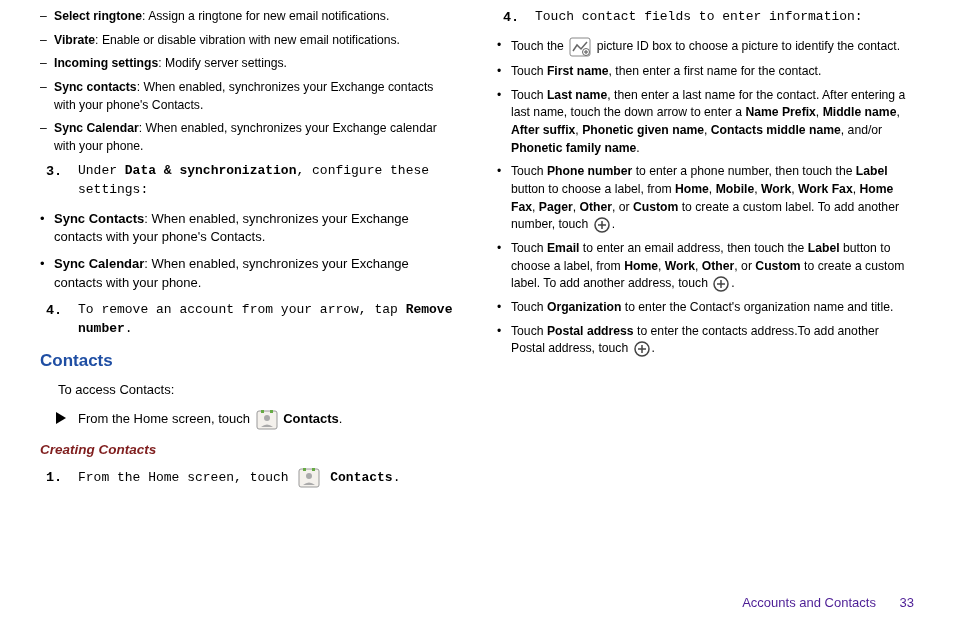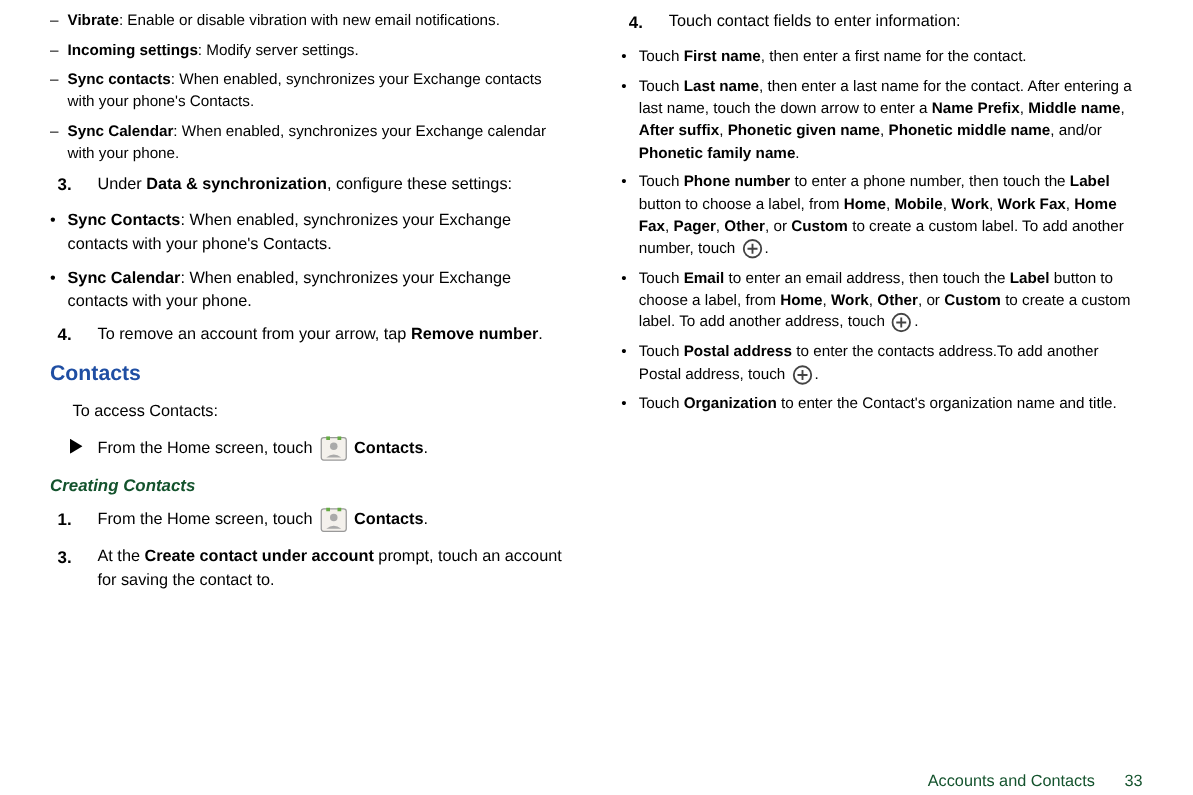--- a/index.html
+++ b/index.html
@@ -19,29 +19,29 @@
     padding: 8px 40px 0 40px;
     gap: 40px;
     height: 580px;
   }
   .col {
     flex: 1;
     line-height: 1.45;
   }
   .footer {
     position: absolute;
-    bottom: 4px;
+    bottom: 26px;
     right: 40px;
     font-size: 13px;
-    color: #14532d;
+    color: #4c1d95;
   }
   .footer-title { margin-right: 20px; }
   
   ol { list-style: none; padding: 0; margin: 0; }
-  ol.num > li { position: relative; padding-left: 38px; margin-bottom: 10px; }
+  ol.num > li { position: relative; padding-left: 38px; margin-bottom: 10px; font-family: Liberation Mono, monospace; }
   ol.num > li::before {
     content: attr(data-num);
     position: absolute;
     left: 6px;
     font-weight: bold;
     font-size: 13.5px;
   }
   ul.dash, ul.bull { list-style: none; padding: 0; margin: 0; }
   ul.dash > li { position: relative; padding-left: 14px; margin-bottom: 6px; font-size: 12.2px; }
   ul.dash > li::before { content: "–"; position: absolute; left: 0; }
@@ -55,21 +55,21 @@
   .h1 {
     font-size: 17px;
     font-weight: bold;
     color: #1f4ea3;
     margin: 10px 0 8px 0;
   }
   .h2 {
     font-size: 13.5px;
     font-weight: bold;
     font-style: italic;
-    color: #14532d;
+    color: #7f1d1d;
     margin: 10px 0 8px 0;
   }
   .lead { margin: 0 0 10px 18px; }
   .arrow-row { position: relative; padding-left: 38px; margin-bottom: 10px; }
   .arrow-row .arrow-mark { position: absolute; left: 16px; top: 2px; }
   .inline-icon {
     display: inline-block;
     vertical-align: middle;
     margin: 0 2px;
   }
@@ -77,20 +77,21 @@
   .menu-arrow { display:inline-block; transform: scaleX(1.2); }
 </style>
 </head>
 <body>
 
 <div class="page">
 
   <div class="col">
 
     <ul class="dash sub2 condensed">
+      <li><b>Select ringtone</b><span>: Assign a ringtone for new email notifications.</span></li>
       <li><b>Vibrate</b><span>: Enable or disable vibration with new email notifications.</span></li>
     </ul>
 
 
     <ul class="dash sub2 condensed">
       <li><b>Incoming settings</b><span>: Modify server settings.</span></li>
       <li><b>Sync contacts</b><span>: When enabled, synchronizes your Exchange contacts with your phone's Contacts.</span></li>
       <li><b>Sync Calendar</b><span>: When enabled, synchronizes your Exchange calendar with your phone.</span></li>
     </ul>
 
@@ -142,41 +143,51 @@
           <svg width="22" height="20" viewBox="0 0 22 20">
             <rect x="1" y="1" width="20" height="18" rx="2" fill="#f4f1ec" stroke="#999"></rect>
             <rect x="5" y="0" width="3" height="3" fill="#6a4"></rect>
             <rect x="14" y="0" width="3" height="3" fill="#6a4"></rect>
             <circle cx="11" cy="8" r="3" fill="#aaa"></circle>
             <path d="M5 17 Q11 12 17 17" fill="#aaa"></path>
           </svg>
         </span>
         <b>Contacts</b><span>.</span>
       </li>
-      <li data-num="3.">
-        <span>At the </span><b>Create contact under account</b><span> prompt, touch an account for saving the contact to.</span>
-      </li>
     </ol>
 
   </div>
 
   <div class="col">
 
     <ol class="num">
       <li data-num="4.">
         <span>Touch contact fields to enter information:</span>
       </li>
     </ol>
 
     <ul class="bull small subA condensed">
       <li>
+        <span>Touch the </span>
+        <span class="inline-icon">
+          <svg width="22" height="20" viewBox="0 0 22 20">
+            <rect x="1" y="1" width="20" height="18" rx="2" fill="#fff" stroke="#888"></rect>
+            <polyline points="4,14 8,8 12,12 18,5" fill="none" stroke="#666" stroke-width="1.5"></polyline>
+            <circle cx="17" cy="15" r="3.5" fill="#fff" stroke="#666"></circle>
+            <line x1="17" y1="13" x2="17" y2="17" stroke="#666" stroke-width="1.2"></line>
+            <line x1="15" y1="15" x2="19" y2="15" stroke="#666" stroke-width="1.2"></line>
+          </svg>
+        </span>
+        <span> picture ID box to choose a picture to identify the contact.</span>
+      </li>
+      <li>
         <span>Touch </span><b>First name</b><span>, then enter a first name for the contact.</span>
       </li>
       <li>
-        <span>Touch </span><b>Last name</b><span>, then enter a last name for the contact. After entering a last name, touch the down arrow to enter a </span><b>Name Prefix</b><span>, </span><b>Middle name</b><span>, </span><b>After suffix</b><span>, </span><b>Phonetic given name</b><span>, </span><b>Phonetic middle name</b><span>, and/or </span><b>Phonetic family name</b><span>.</span>
+        <span>Touch </span><b>Last name</b><span>, then enter a last name for the contact. After entering a last name, touch the down arrow to enter a </span><b>Name Prefix</b><span>, </span><b>Middle name</b><span>, </span><b>After suffix</b><span>, </span><b>Phonetic given name</b><span>, </span><b>Contacts middle name</b><span>, and/or </span><b>Phonetic family name</b><span>.</span>
       </li>
       <li>
         <span>Touch </span><b>Phone number</b><span> to enter a phone number, then touch the </span><b>Label</b><span> button to choose a label, from </span><b>Home</b><span>, </span><b>Mobile</b><span>, </span><b>Work</b><span>, </span><b>Work Fax</b><span>, </span><b>Home Fax</b><span>, </span><b>Pager</b><span>, </span><b>Other</b><span>, or </span><b>Custom</b><span> to create a custom label. To add another number, touch </span>
         <span class="inline-icon">
           <svg width="16" height="16" viewBox="0 0 16 16">
               <circle cx="8" cy="8" r="7" fill="none" stroke="#444" stroke-width="1.5"></circle>
               <line x1="8" y1="4" x2="8" y2="12" stroke="#444" stroke-width="1.5"></line>
               <line x1="4" y1="8" x2="12" y2="8" stroke="#444" stroke-width="1.5"></line>
             </svg>
         </span><span>.</span>
@@ -185,32 +196,32 @@
         <span>Touch </span><b>Email</b><span> to enter an email address, then touch the </span><b>Label</b><span> button to choose a label, from </span><b>Home</b><span>, </span><b>Work</b><span>, </span><b>Other</b><span>, or </span><b>Custom</b><span> to create a custom label. To add another address, touch </span>
         <span class="inline-icon">
           <svg width="16" height="16" viewBox="0 0 16 16">
               <circle cx="8" cy="8" r="7" fill="none" stroke="#444" stroke-width="1.5"></circle>
               <line x1="8" y1="4" x2="8" y2="12" stroke="#444" stroke-width="1.5"></line>
               <line x1="4" y1="8" x2="12" y2="8" stroke="#444" stroke-width="1.5"></line>
             </svg>
         </span><span>.</span>
       </li>
       <li>
+        <span>Touch </span><b>Organization</b><span> to enter the Contact's organization name and title.</span>
+      </li>
+      <li>
         <span>Touch </span><b>Postal address</b><span> to enter the contacts address.To add another Postal address, touch </span>
         <span class="inline-icon">
           <svg width="16" height="16" viewBox="0 0 16 16">
               <circle cx="8" cy="8" r="7" fill="none" stroke="#444" stroke-width="1.5"></circle>
               <line x1="8" y1="4" x2="8" y2="12" stroke="#444" stroke-width="1.5"></line>
               <line x1="4" y1="8" x2="12" y2="8" stroke="#444" stroke-width="1.5"></line>
             </svg>
         </span><span>.</span>
       </li>
-      <li>
-        <span>Touch </span><b>Organization</b><span> to enter the Contact's organization name and title.</span>
-      </li>
     </ul>
 
   </div>
 </div>
 
 <div class="footer">
   <span class="footer-title">Accounts and Contacts</span>
   <span>33</span>
 </div>
 

